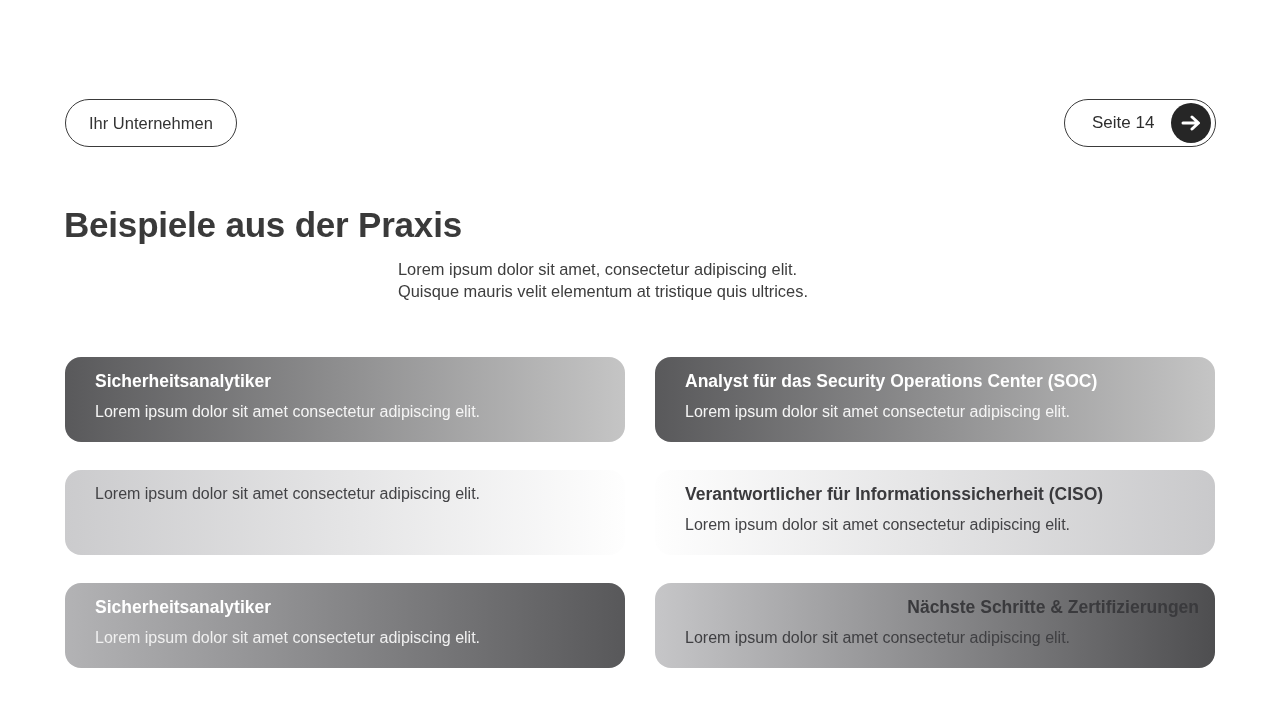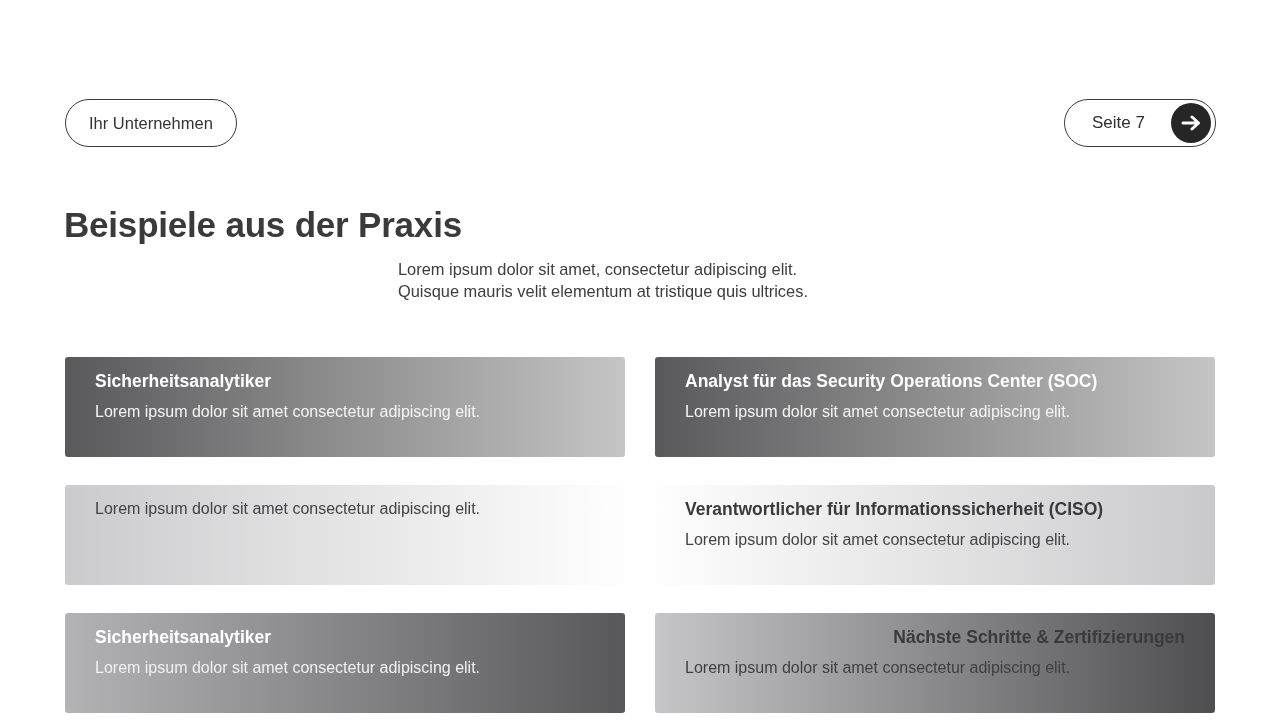--- a/index.html
+++ b/index.html
@@ -78,24 +78,24 @@
     position: absolute;
     left: 65px;
     top: 357px;
     width: 1150px;
     display: grid;
     grid-template-columns: 1fr 1fr;
     column-gap: 30px;
     row-gap: 28px;
   }
   .card {
-    height: 100px;
-    border-radius: 3px;
+    height: 85px;
+    border-radius: 16px;
     box-sizing: border-box;
-    padding: 14px 30px 0 30px;
+    padding: 14px 16px 0 30px;
     overflow: hidden;
   }
   .card-title {
     font-size: 17.5px;
     font-weight: 700;
     line-height: 21px;
     margin-bottom: 10px;
     white-space: nowrap;
   }
   .card-subtitle {
@@ -108,21 +108,21 @@
 </head>
 <body>
 
 <div class="slide">
 
   <div class="pill pill-company">
     <span>Ihr Unternehmen</span>
   </div>
 
   <div class="pill pill-page">
-    <span class="page-label">Seite 7</span>
+    <span class="page-label">Seite 14</span>
     <span class="arrow-circle">
       <span style="display:flex;">
         <svg width="20" height="16" viewBox="0 0 20 16">
           <path d="M2 8 H17 M11 2 l6.5 6 -6.5 6" stroke="#ffffff" stroke-width="3" fill="none" stroke-linecap="round" stroke-linejoin="round"></path>
         </svg>
       </span>
     </span>
   </div>
 
   <div class="heading">Beispiele aus der Praxis</div>

